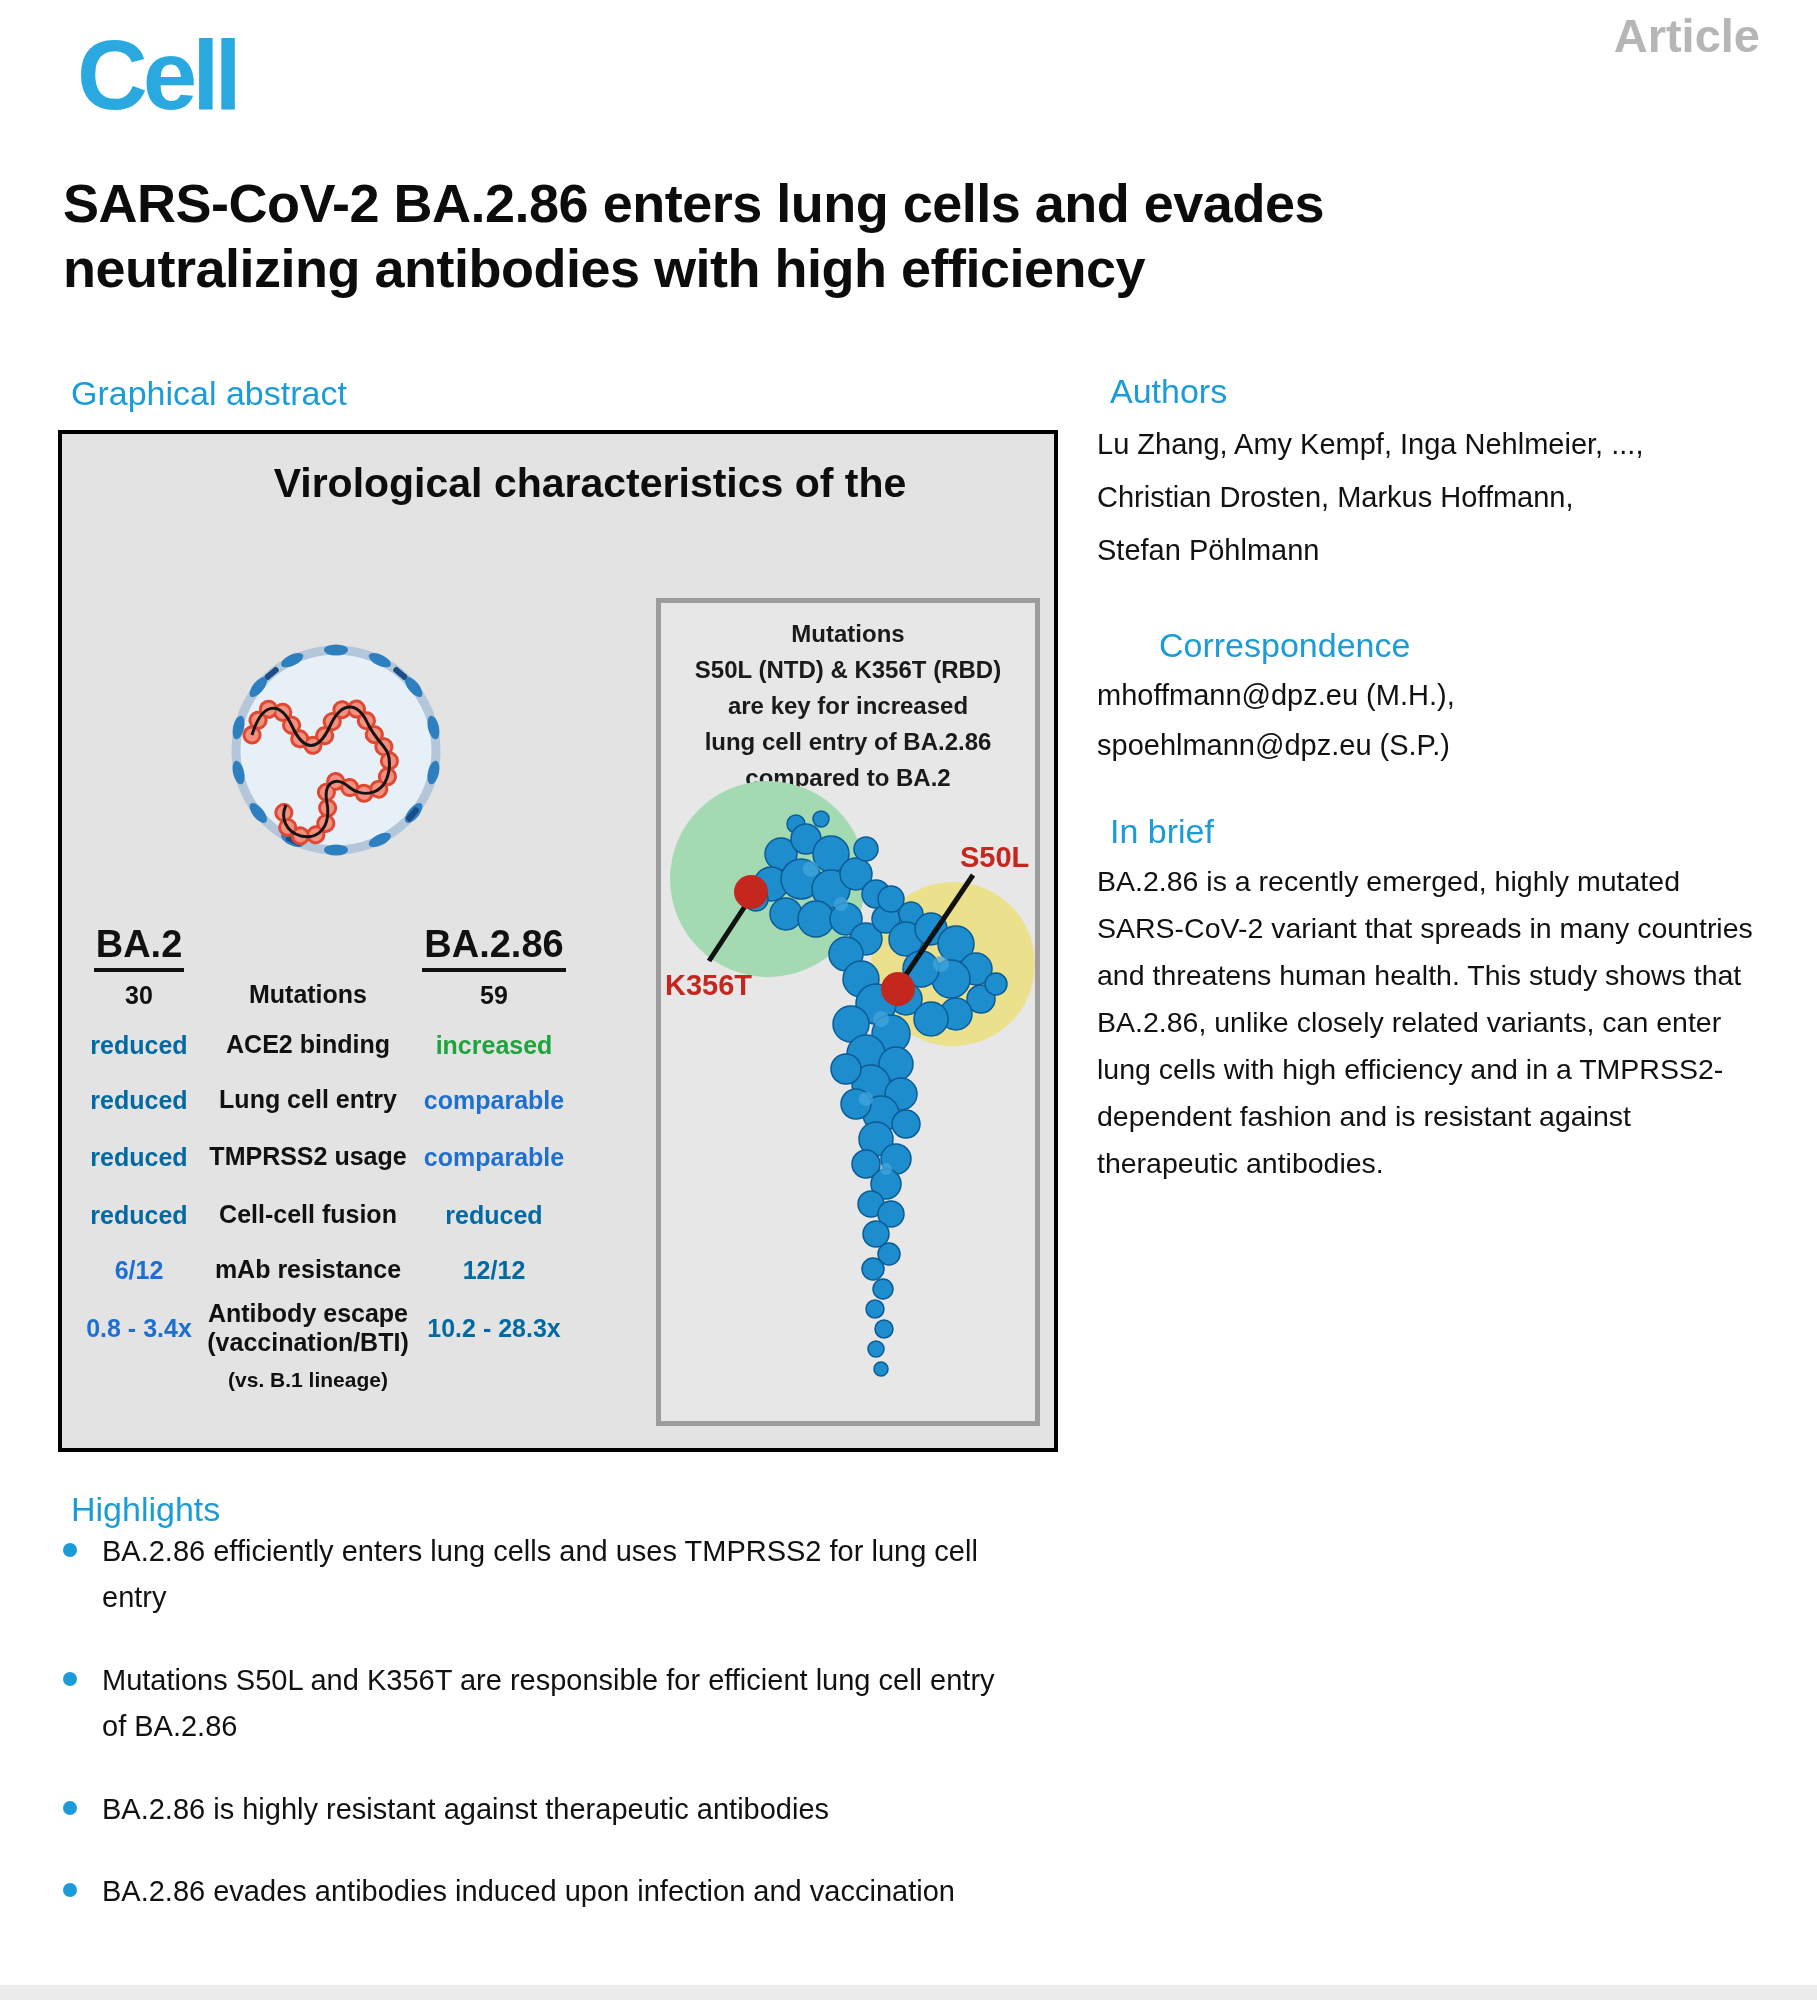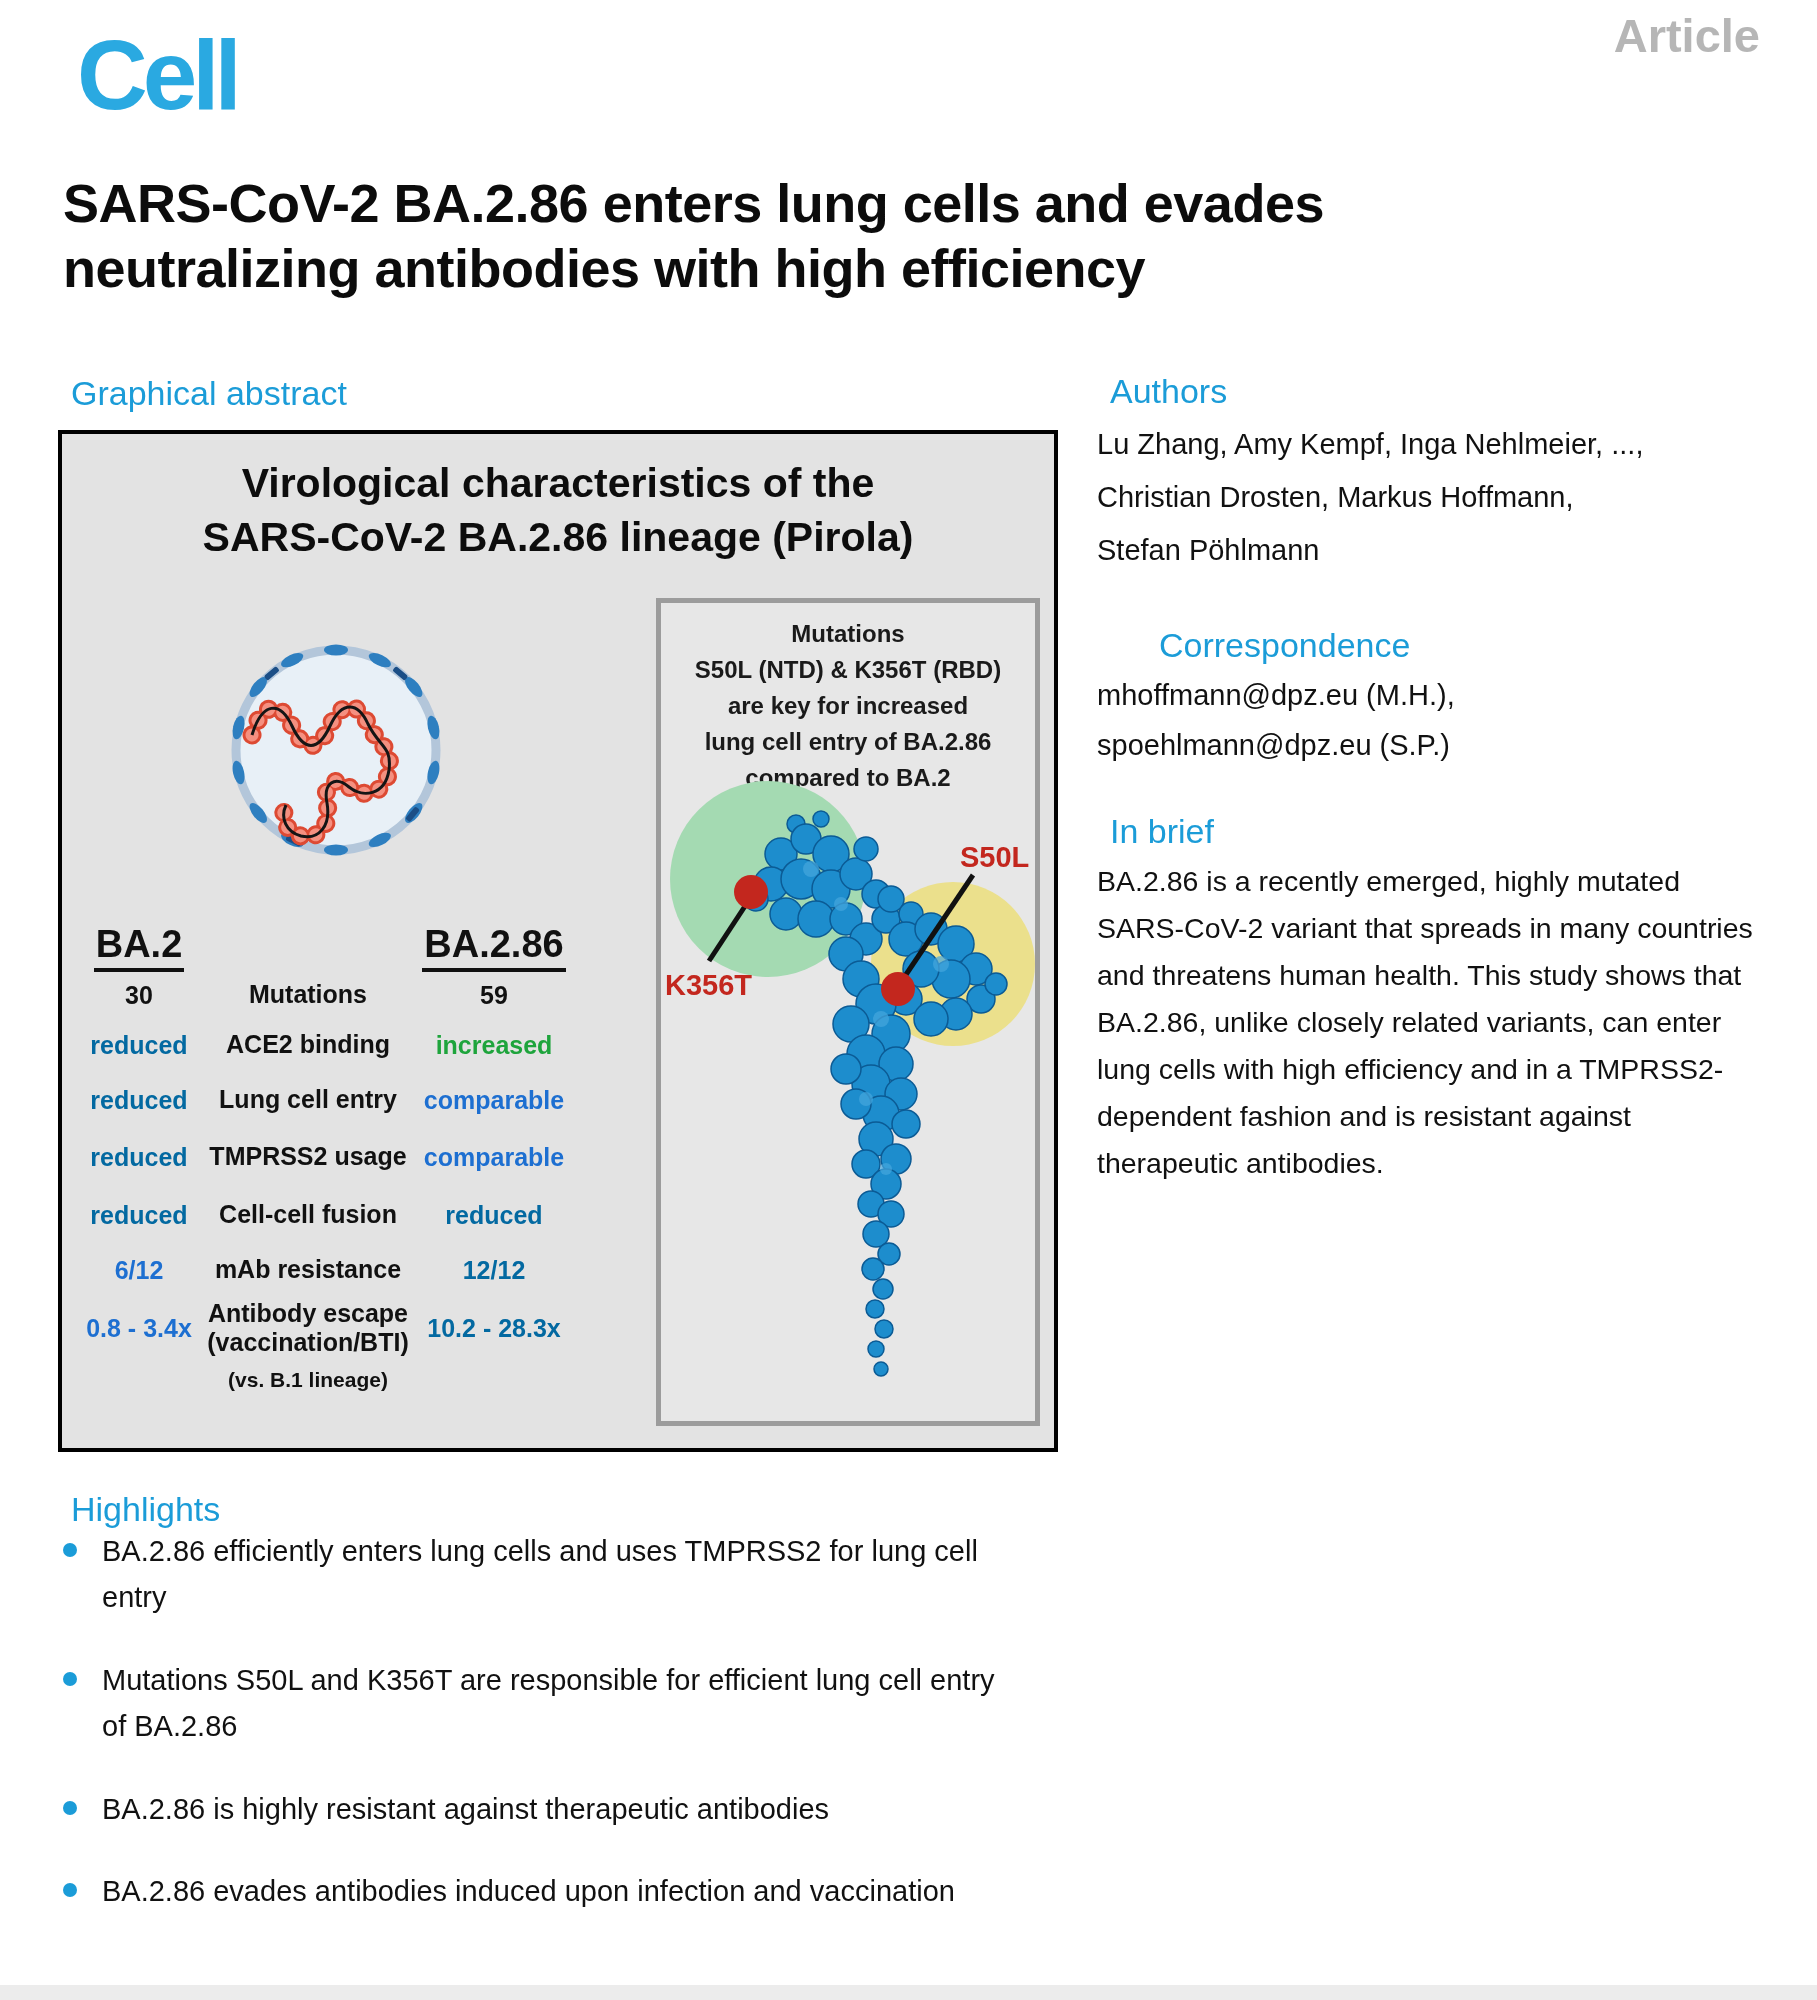--- a/index.html
+++ b/index.html
@@ -15,21 +15,21 @@
   .title{left:58px;top:166px;width:1480px;font-size:54px;font-weight:bold;color:#0c0c0c;
          line-height:1.2;letter-spacing:-0.5px;margin:5px;}
 
   
   .blue-h{color:#1B9CD8;font-size:34px;font-weight:normal;line-height:1.1;margin:13px;}
 
   
   .ga-heading{left:58px;top:362px;}
   .ga-box{left:58px;top:430px;width:992px;height:1014px;background:#E3E3E3;border:4px solid #000;box-sizing:content-box;}
   .ga-box-title{left:0;top:22px;width:100%;text-align:center;font-size:41px;font-weight:bold;
-                line-height:1.32;color:#0d0d0d;}
+                line-height:1.32;color:#0d0d0d;padding-left:32px;}
 
   .virus{left:30px;top:116px;}
 
   
   .cmp-table{left:8px;top:468px;display:grid;grid-template-columns:138px 200px 172px;
              grid-template-rows:50px 46px 54px 56px 58px 58px 52px 64px 40px;
              align-items:center;justify-items:center;font-weight:bold;font-size:25px;color:#111;margin-top:20px;}
   .cmp-cell{white-space:nowrap;}
   .cmp-hdr{font-size:38px;border-bottom:4px solid #111;padding:0 2px 2px;white-space:nowrap;}
   .cmp-mid{display:flex;flex-direction:column;align-items:center;line-height:1.18;text-align:center;}
@@ -69,21 +69,20 @@
   <div class="abs article-tag">Article</div>
 
   <h1 class="abs title">SARS-CoV-2 BA.2.86 enters lung cells and evades neutralizing antibodies with high efficiency</h1>
 
   <h2 class="abs blue-h ga-heading">Graphical abstract</h2>
 
   <div class="abs ga-box">
 
     <div class="abs ga-box-title">
       <div>Virological characteristics of the</div>
-      <div>SARS-CoV-2 BA.2.86 lineage (Pirola)</div>
     </div>
 
     <svg class="abs virus" width="460" height="356" viewBox="0 0 460 356">
       <defs>
         <g id="spk">
           <line x1="0" y1="-94" x2="0" y2="-128" stroke="#0F4A80" stroke-width="13"></line>
           <line x1="0" y1="-94" x2="0" y2="-128" stroke="#2E8BCD" stroke-width="7"></line>
           <g fill="#2287CB" stroke="#0F4A80" stroke-width="3" stroke-linejoin="round">
             <ellipse cx="-12" cy="-136" rx="8.5" ry="14" transform="rotate(-30 -12 -136)"></ellipse>
             <ellipse cx="12" cy="-136" rx="8.5" ry="14" transform="rotate(30 12 -136)"></ellipse>

